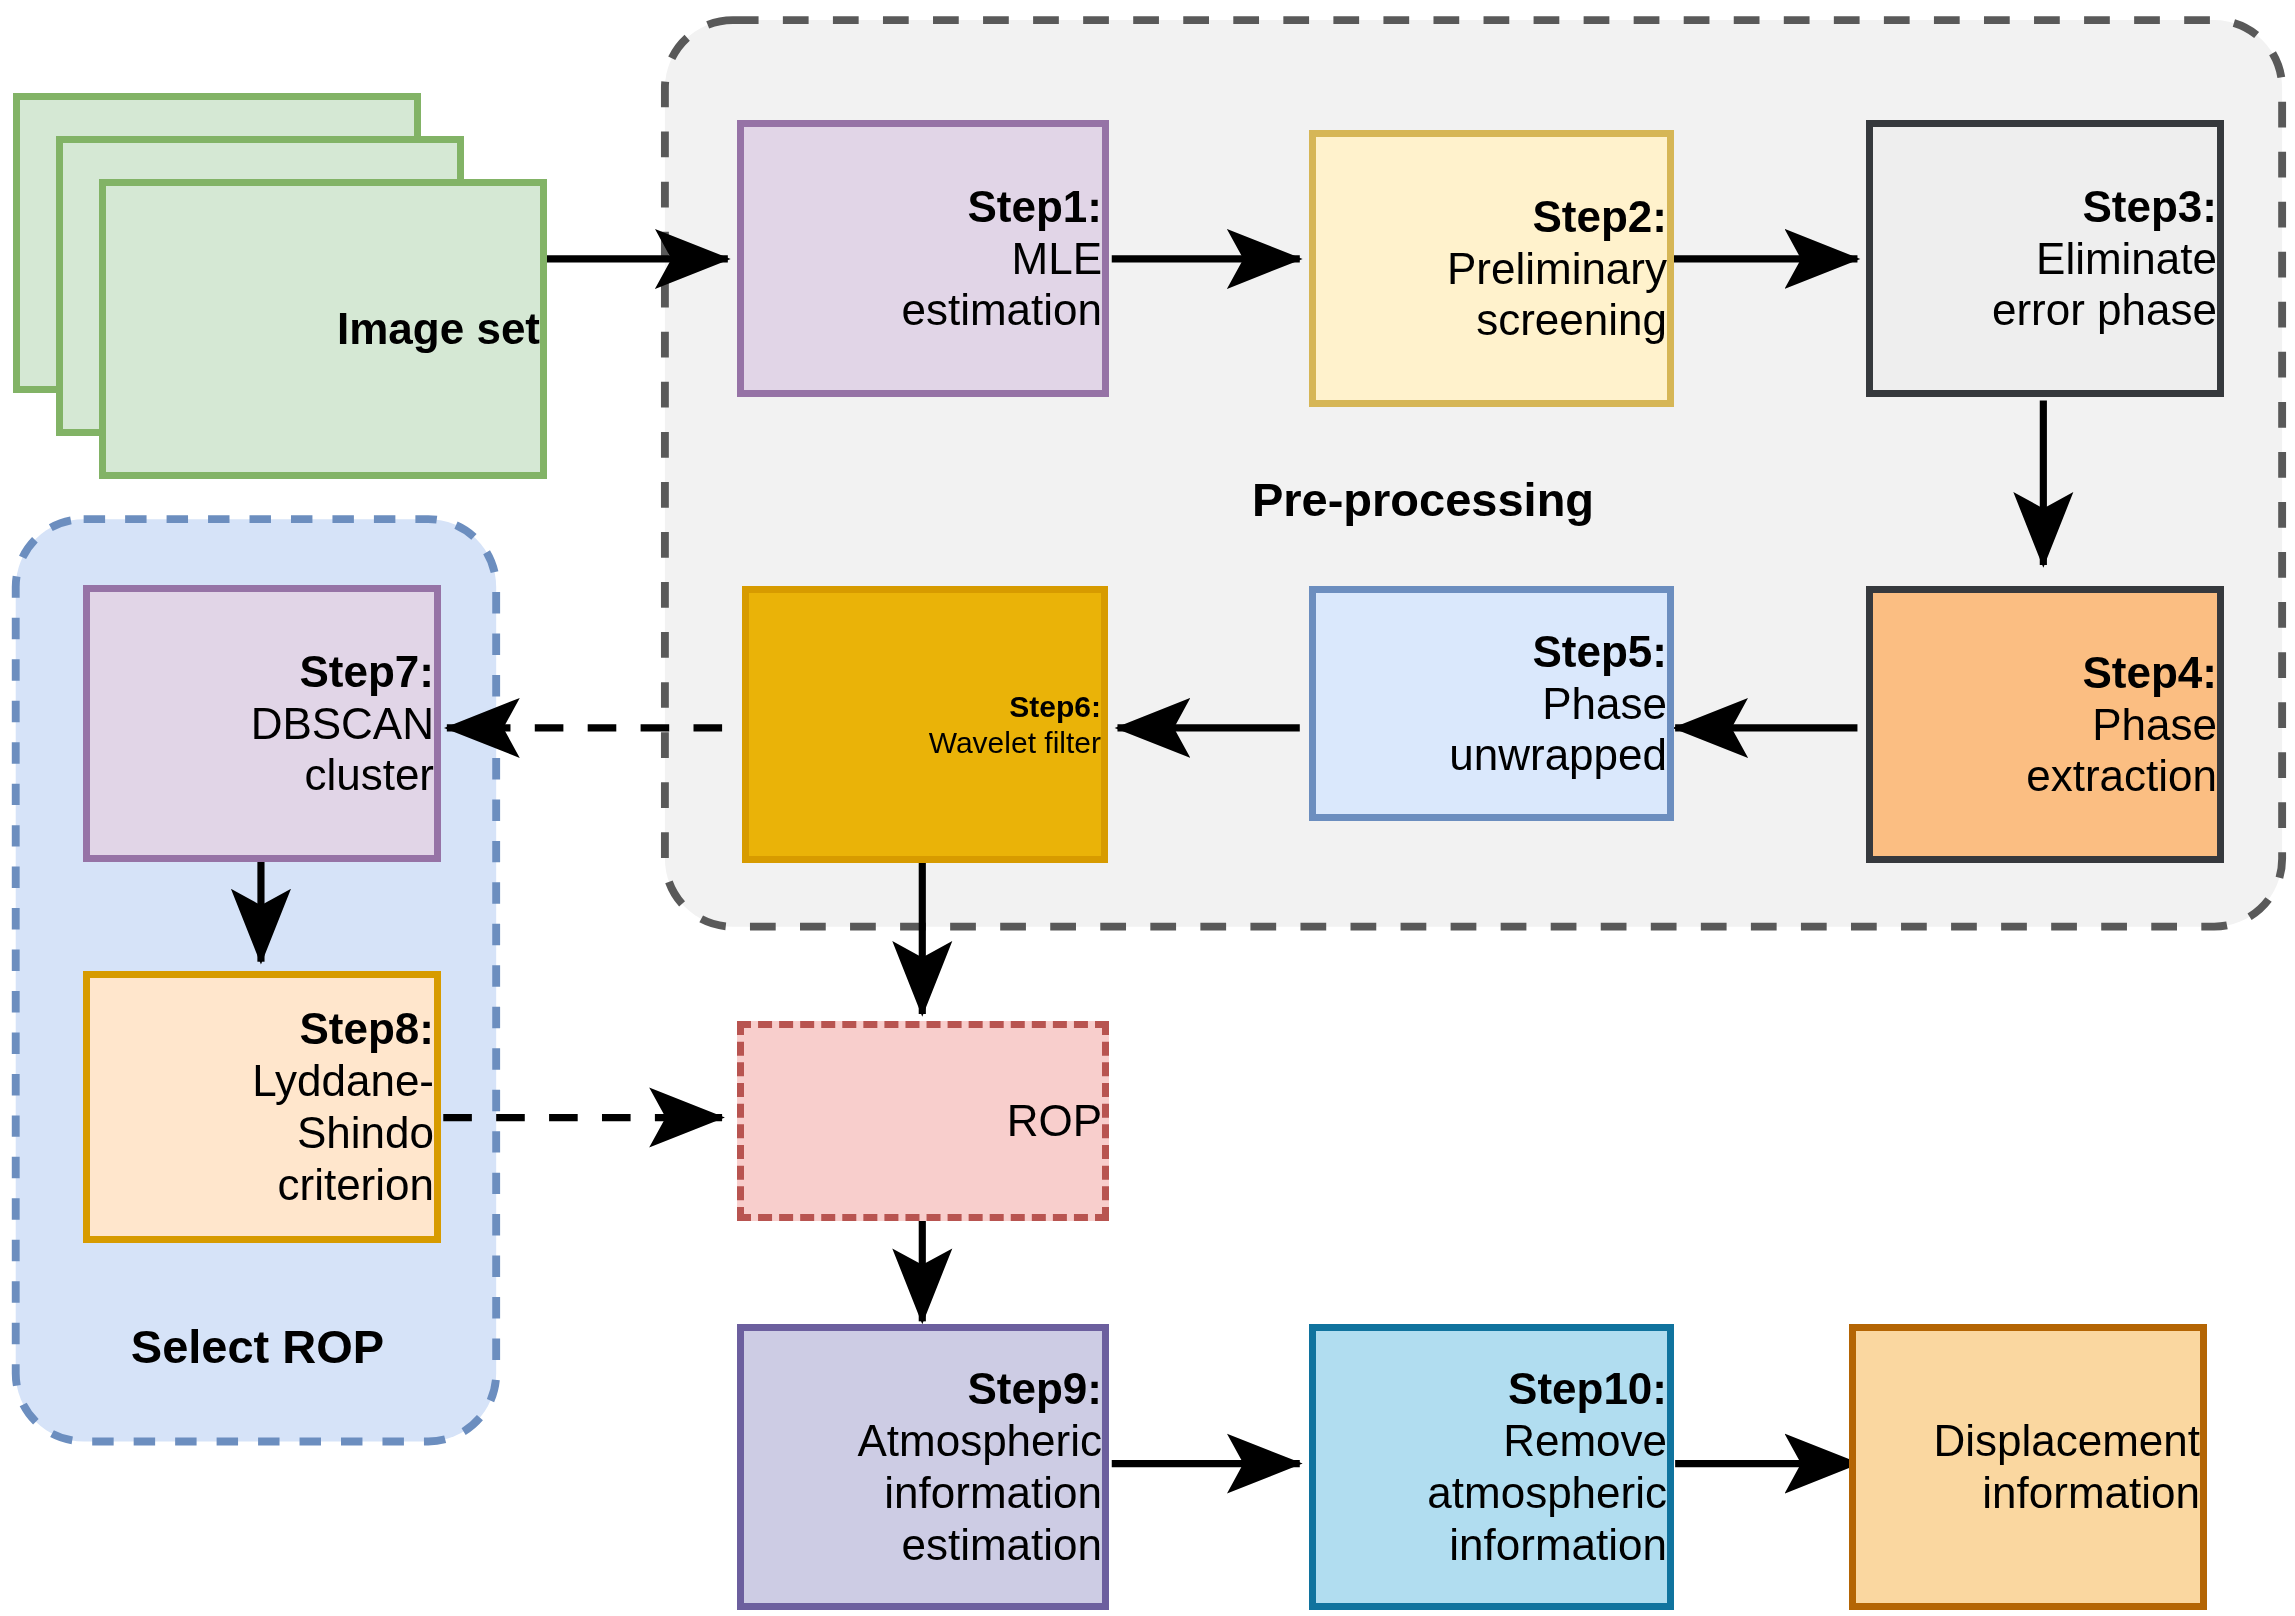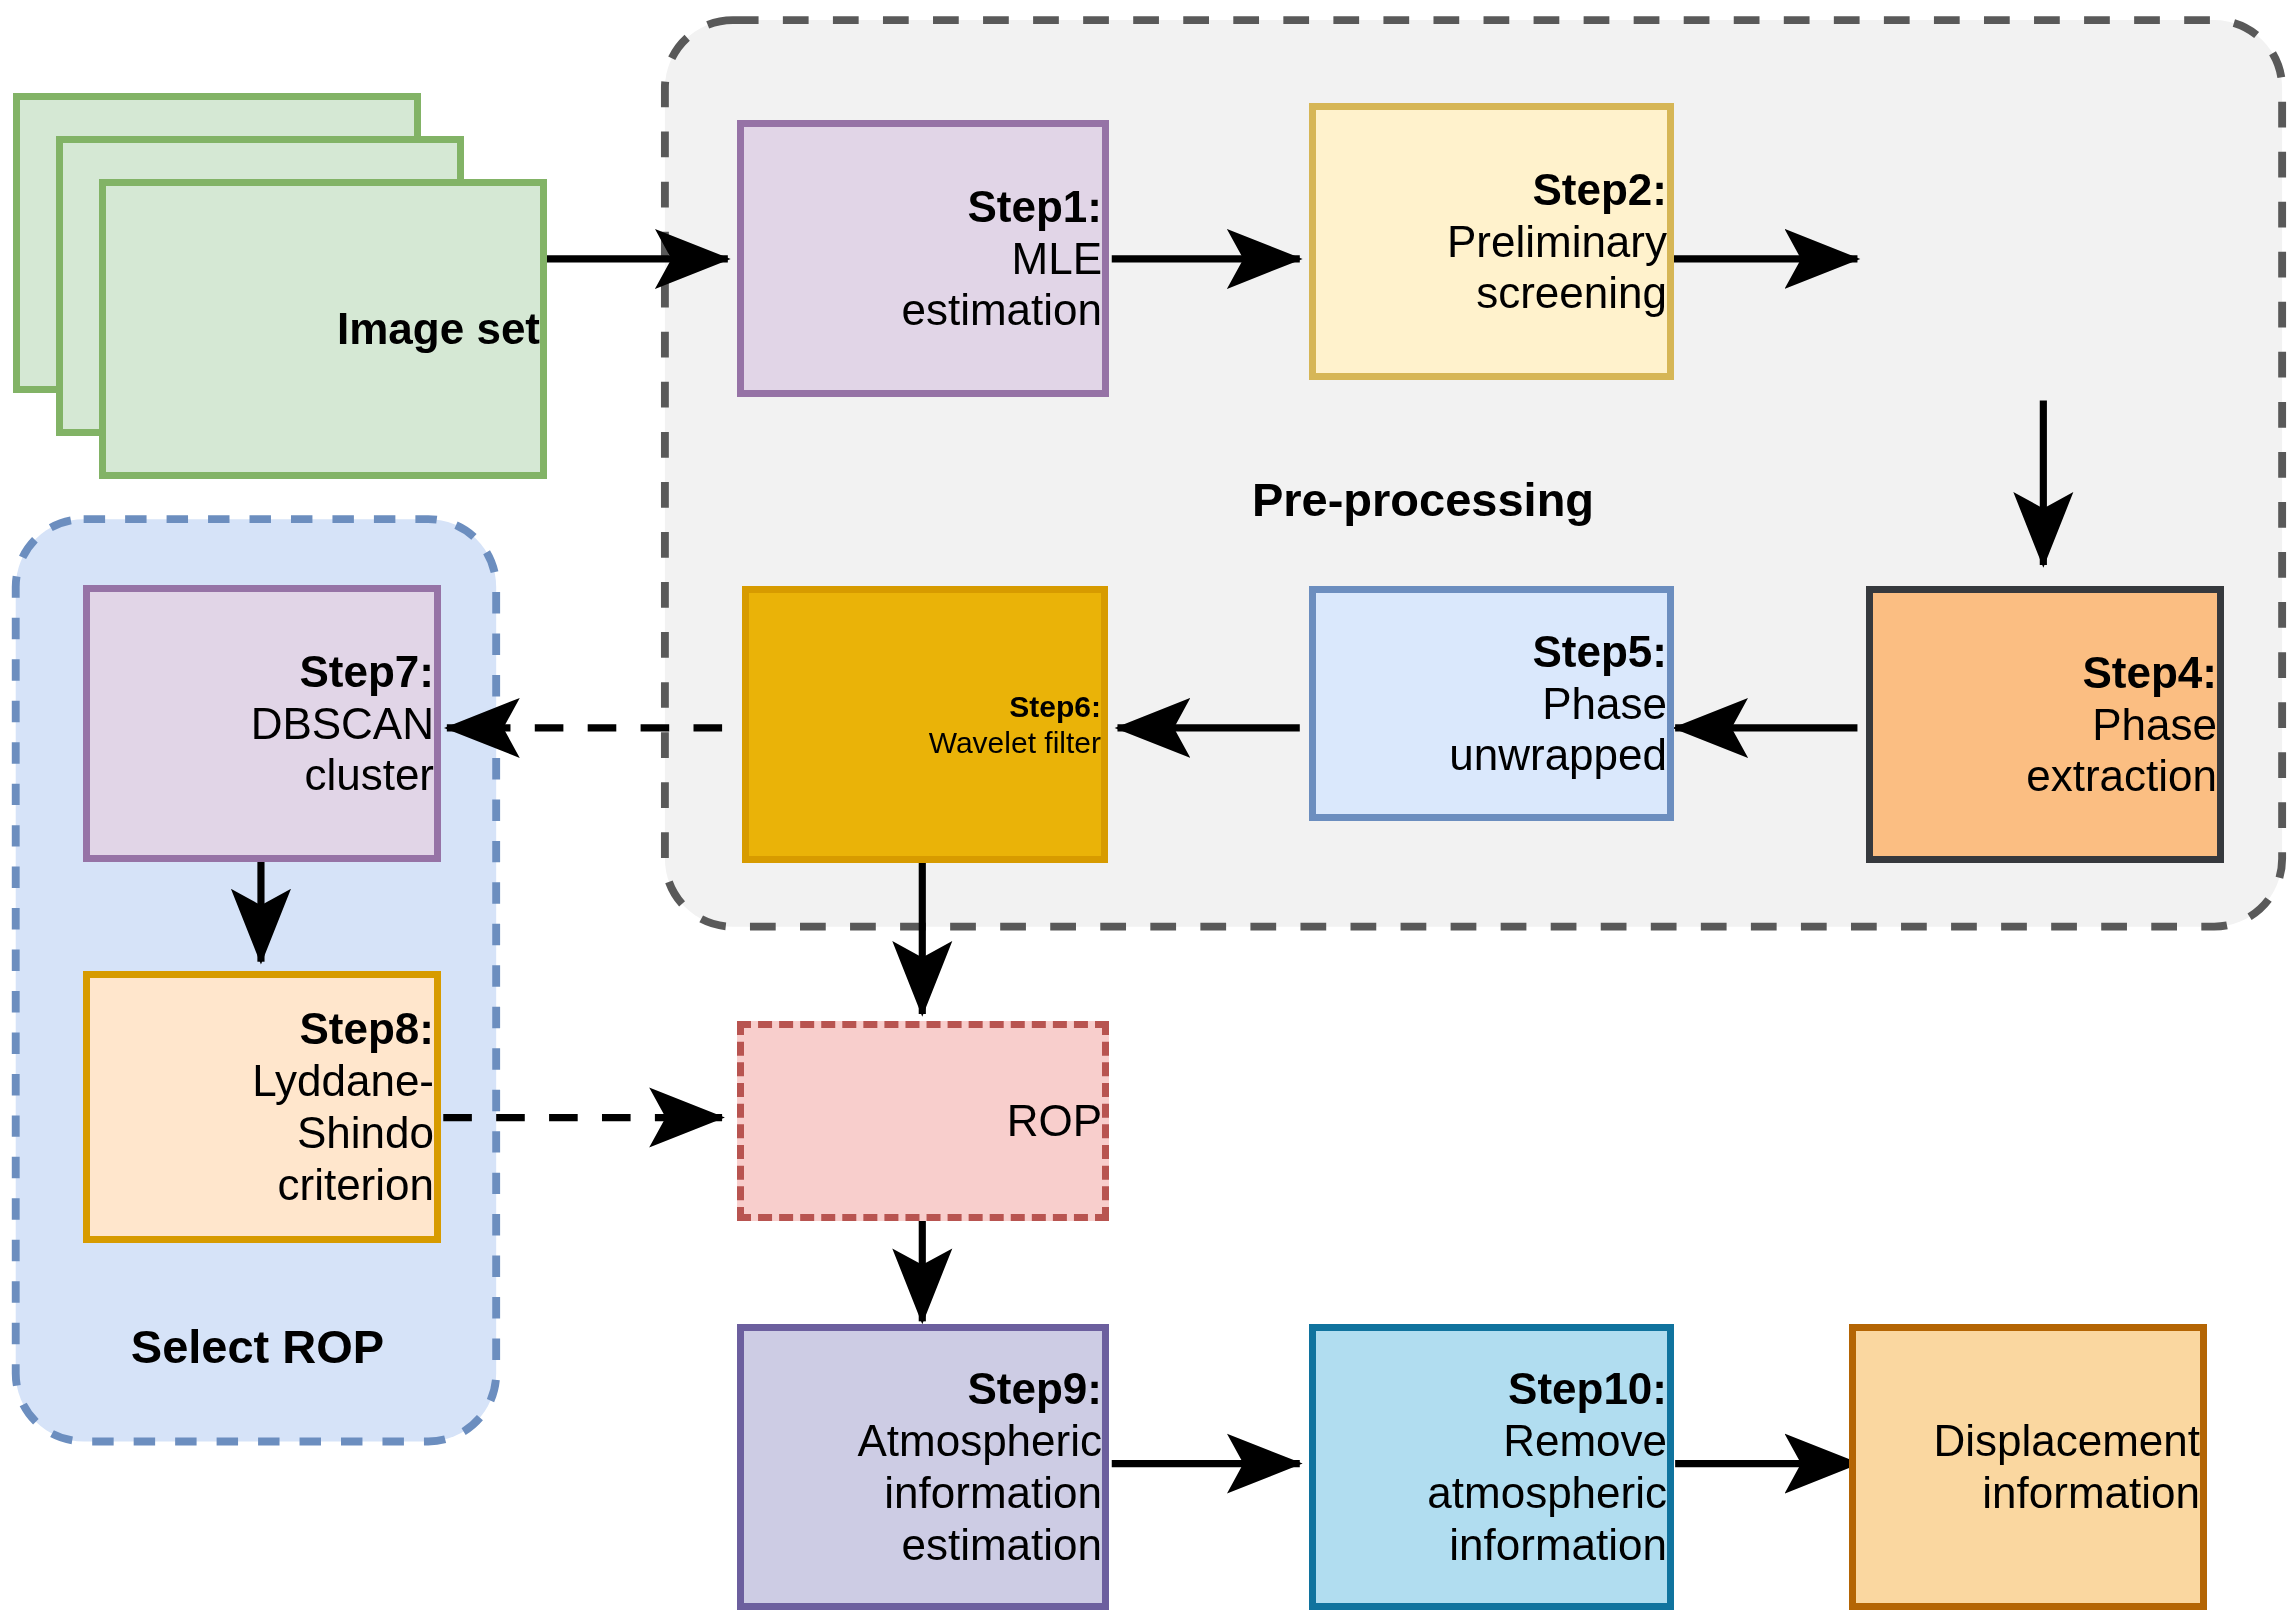--- a/index.html
+++ b/index.html
@@ -131,27 +131,33 @@
     <span class="ttl">Image set</span>
   </div>
 
   <div class="node" style="left:737px; top:120px; width:372px; height:277px;
               background:#e1d5e7; border:7.9px solid #9673a6; font-size:44px;">
     <span class="ttl">Step1:</span>
     <span class="body">MLE</span>
     <span class="body">estimation</span>
   </div>
 
-  <div class="node" style="left:1309px; top:103px; width:365px; height:277px;
+  <div class="node" style="left:1309px; top:130px; width:365px; height:277px;
               background:#fff2cc; border:7.9px solid #d6b656; font-size:44px;padding-left:44px;">
     <span class="ttl">Step2:</span>
     <span class="body">Preliminary</span>
     <span class="body">screening</span>
   </div>
 
+  <div class="node" style="left:1866px; top:120px; width:358px; height:277px;
+              background:#eeeeee; border:7.9px solid #36393d; font-size:44px;">
+    <span class="ttl">Step3:</span>
+    <span class="body">Eliminate</span>
+    <span class="body">error phase</span>
+  </div>
 
   <div class="node" style="left:1866px; top:586px; width:358px; height:277px;
               background:#fbbe82; border:7.9px solid #36393d; font-size:44px;">
     <span class="ttl">Step4:</span>
     <span class="body">Phase</span>
     <span class="body">extraction</span>
   </div>
 
   <div class="node" style="left:1309px; top:586px; width:365px; height:235px;
               background:#dae8fc; border:7.9px solid #6c8ebf; font-size:44px;">

